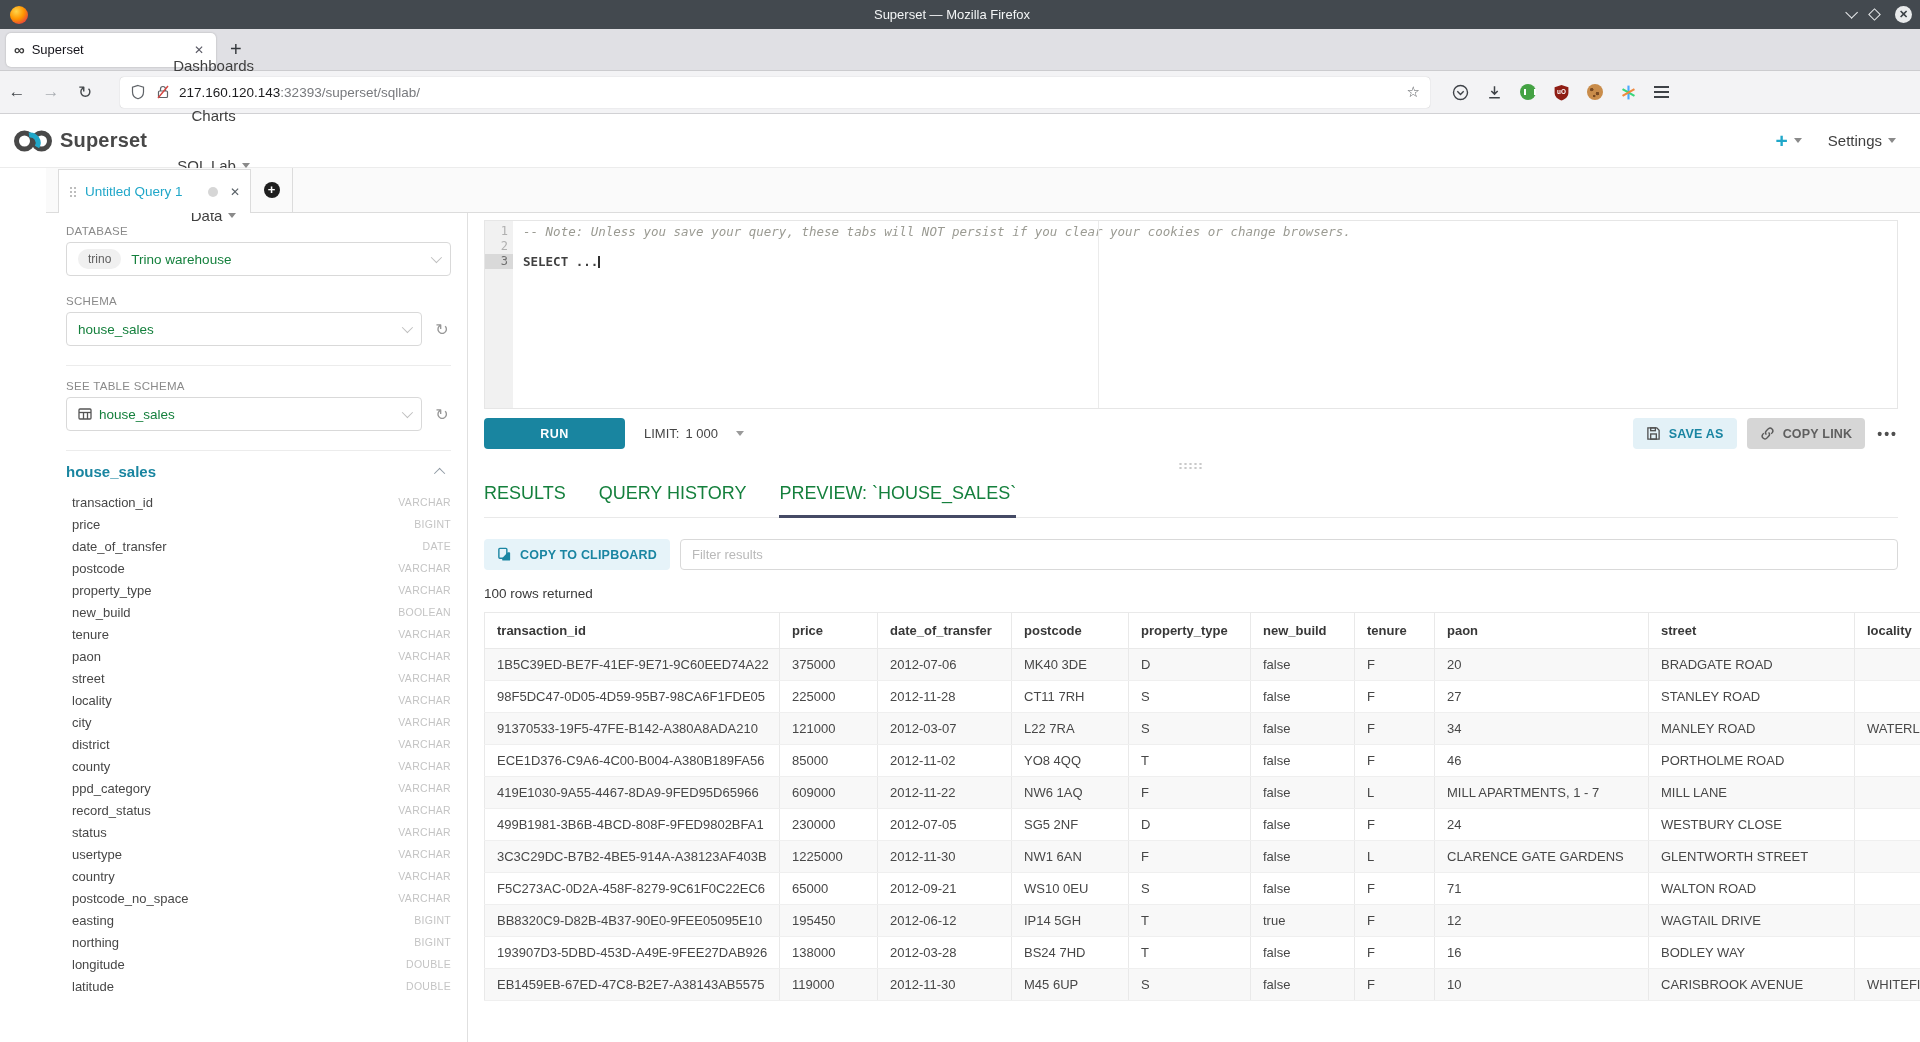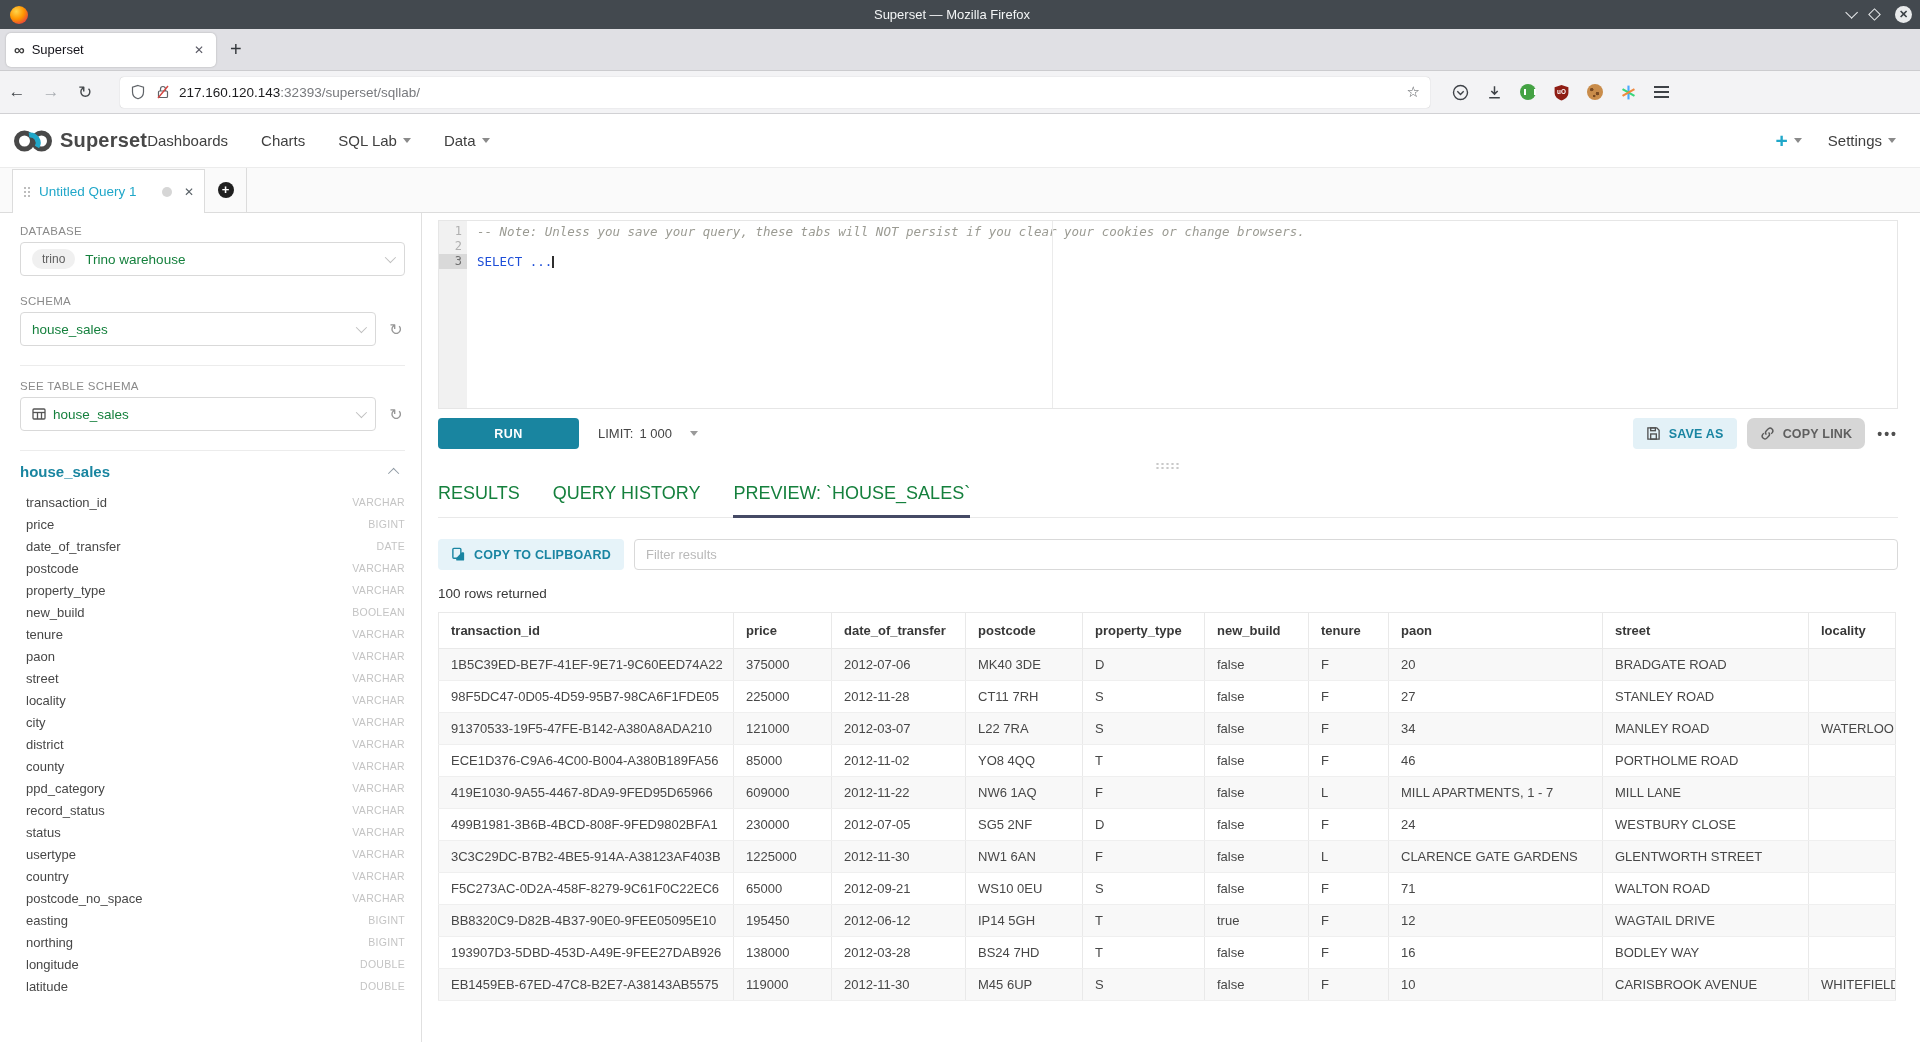--- a/index.html
+++ b/index.html
@@ -42,31 +42,31 @@
     border-left:2px solid #fff; border-right:2px solid #fff; }
   .icon-cookie { width:16px; height:16px; border-radius:50%; background:#c98c4a;
     background-image:radial-gradient(circle at 30% 35%, #7a4a22 1.5px, transparent 2px),
       radial-gradient(circle at 65% 60%, #7a4a22 1.5px, transparent 2px),
       radial-gradient(circle at 45% 75%, #7a4a22 1px, transparent 1.6px); }
 
   
   .navbar { height:54px; background:#fff; border-bottom:1px solid #ececec; display:flex; align-items:center; }
   .brand { display:flex; align-items:center; margin-left:12px; }
   .brand-text { font-size:20px; font-weight:bold; color:#484848; margin-left:6px; letter-spacing:.2px; }
-  .nav-items { display:flex; align-items:center; gap:33px; }
+  .nav-items { display:flex; align-items:center; margin-left:26px; gap:33px;flex-direction:column; }
   .nav-item { font-size:15px; color:#3f3f3f; display:flex; align-items:center; }
   .caret { display:inline-block; width:0; height:0; border-left:4px solid transparent;
     border-right:4px solid transparent; border-top:5px solid #8a8a8a; margin-left:6px; }
   .nav-right { margin-left:auto; display:flex; align-items:center; margin-right:24px; gap:26px; }
   .plus-btn { display:flex; align-items:center; }
   .plus-glyph { color:#20a7c9; font-size:21px; font-weight:bold; line-height:20px; }
   .settings { font-size:15px; color:#3f3f3f; display:flex; align-items:center; }
 
   
-  .app { height:874px; display:flex; flex-direction:column; }
+  .app { height:874px; display:flex; flex-direction:column;margin-left:46px; }
   .querytabs { height:45px; background:#fafafa; border-bottom:1px solid #dcdcdc; display:flex; }
   .qtab { width:193px; margin-left:12px; background:#fff; border:1px solid #dcdcdc; border-bottom:none;
     display:flex; align-items:center; padding:0 10px; position:relative; top:1px; }
   .dragdots { width:7px; height:11px; margin-right:9px;
     background-image:radial-gradient(#bdbdbd 1px, transparent 1.3px); background-size:4px 4px; }
   .qtab-label { color:#20a7c9; font-size:13.5px; flex:1; }
   .qtab-dot { width:10px; height:10px; border-radius:50%; background:#d6d6d6; margin-right:12px; }
   .qtab-close { color:#5a6268; font-size:12px; }
   .addtab { width:42px; border-right:1px solid #dcdcdc; display:flex; align-items:center; justify-content:center; }
   .addcircle { width:16px; height:16px; border-radius:50%; background:#1f1f1f; color:#fff;
@@ -96,34 +96,34 @@
 
   .main { flex:1; padding:7px 22px 0 16px; min-width:0; }
   .editor { height:189px; border:1px solid #e6e6e6; background:#fff; display:flex; position:relative;
     font-family:"DejaVu Sans Mono", monospace; }
   .gutter { width:28px; background:#f1f1f1; padding-top:3px; }
   .gnum { height:15px; line-height:15px; font-size:12px; color:#b0b0b0; text-align:right; padding-right:5px; }
   .gnum.active { background:#d9d9d9; color:#6f6f6f; }
   .code { flex:1; padding:3px 0 0 10px; position:relative; }
   .cline { height:15px; line-height:15px; font-size:12.5px; white-space:pre; }
   .comment { color:#9b9b93; font-style:italic; }
-  .kw { font-weight:normal; color:#1d4ed8;text-align:center; }
+  .kw { font-weight:bold; color:#404040;text-align:center; }
   .cursor { display:inline-block; width:1.5px; height:12px; background:#2f2f2f; vertical-align:-2px; }
   .print-margin { position:absolute; left:613px; top:0; bottom:0; width:1px; background:#ebebeb; }
 
   .toolbar { display:flex; align-items:center; margin-top:9px; height:31px; }
   .run-btn { width:141px; height:31px; background:#1985a0; border:none; border-radius:4px; color:#fff;
     font-weight:bold; font-size:12.5px; letter-spacing:.4px; font-family:inherit;text-align:center; }
   .limit { display:flex; align-items:center; margin-left:19px; font-size:13px; color:#454545; gap:6px; }
   .limit .caret { border-top-color:#9a9a9a; margin-left:12px; }
   .spacer { flex:1; }
   .chipbtn { height:31px; border:none; border-radius:4px; display:flex; align-items:center; gap:8px;
     padding:0 13px; font-weight:bold; font-size:12.5px; font-family:inherit; letter-spacing:.2px; }
   .saveas { background:#e3f1f7; color:#1a85a2; }
-  .copylink { background:#d6d6d6; color:#5f5f5f; margin-left:10px;border-radius:7px; }
+  .copylink { background:#d6d6d6; color:#5f5f5f; margin-left:10px; }
   .morebtn { margin-left:12px; color:#4f4f4f; font-size:14px; font-weight:bold; letter-spacing:2px; background:none; border:none; }
 
   .draghandle { width:26px; height:8px; margin:13px auto 0;
     background-image:radial-gradient(#c9c9c9 1.1px, transparent 1.3px); background-size:5px 4px; }
 
   .southtabs { display:flex; gap:33px; border-bottom:1px solid #e9e9e9; margin-top:4px; }
   .stab { font-size:18px; color:#15803d; padding:9px 0 13px; position:relative; }
   .stab .ink { position:absolute; left:0; right:0; bottom:-1px; height:3px; background:#454a65; display:none; }
   .stab.active .ink { display:block; }
 

